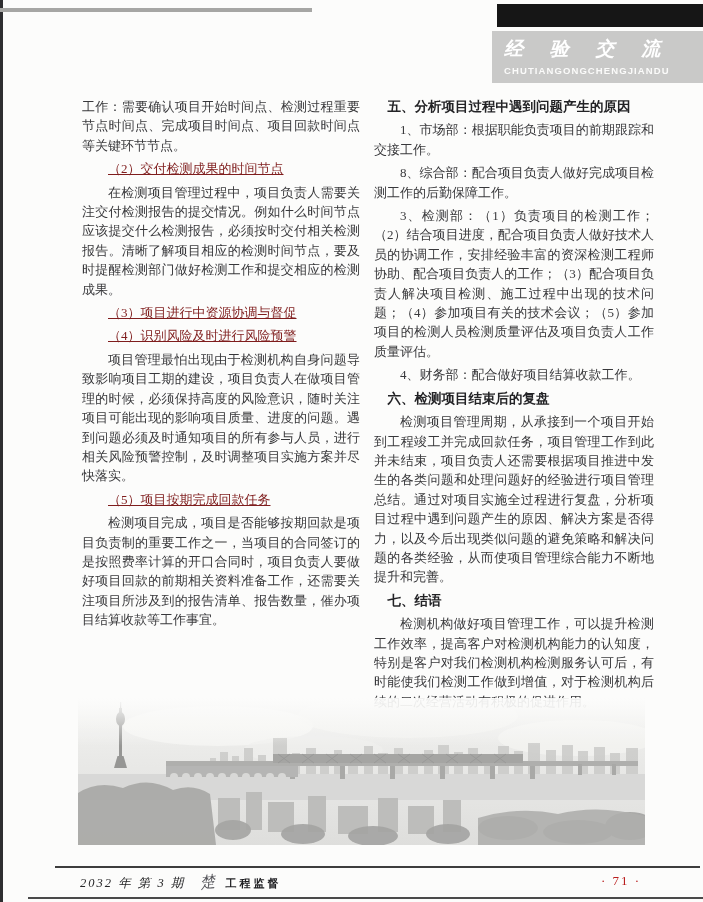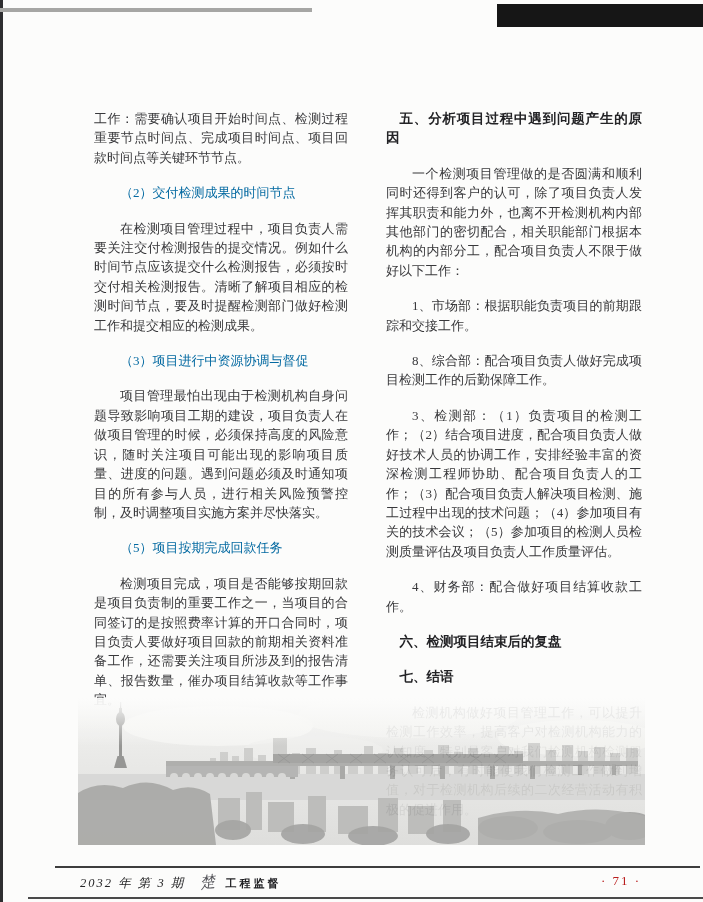--- a/index.html
+++ b/index.html
@@ -23,24 +23,24 @@
   .banner-sub {
     margin:3px 0 0 12px; font-weight:bold; font-size:9.5px; letter-spacing:1.1px;
     font-family:"Liberation Sans", sans-serif; color:#fbfbfa; white-space:nowrap;
   }
   .col {
     position:absolute; top:93px; text-align:justify; color:#38383b;
     font-size:13px; line-height:19.4px;
   }
   .col-left  { left:78px;  width:286px; }
   .col-right { left:370px; width:288px; }
-  .col p { margin:16px; }
+  .col p { margin:4px; }
   .para.body, .para.sub { text-indent:2em; }
   .para.cont { text-indent:0; }
-  .para.sub { color:#0369a1; }
+  .para.sub { color:#7f1d1d;text-decoration:underline; }
   .para.h {
     font-weight:bold; text-indent:1em; font-size:13.5px; color:#232326;
     font-family:"Liberation Sans", sans-serif;
   }
   .photo {
     position:absolute; left:78px; top:698px; width:567px; height:147px;
   }
   .photo svg { display:block; width:100%; height:100%; }
   .footer-rule-top { position:absolute; left:55px; top:866px; width:645px; height:2px; background:#3d3d3d; }
   .footer-rule-bottom { position:absolute; left:28px; top:897px; width:675px; height:2px; background:#4a4a4a; }
@@ -61,38 +61,43 @@
 </style>
 </head>
 <body>
 
 <div class="page">
 
   <div class="scan-edge"></div>
   <div class="top-rule"></div>
   <div class="top-black-bar"></div>
 
+  <div class="banner">
+    <div class="banner-title">经 验 交 流</div>
+    <div class="banner-sub">CHUTIANGONGCHENGJIANDU</div>
+  </div>
 
   <div class="col col-left">
       <p class="para cont">工作：需要确认项目开始时间点、检测过程重要节点时间点、完成项目时间点、项目回款时间点等关键环节节点。</p>
       <p class="para sub">（2）交付检测成果的时间节点</p>
       <p class="para body">在检测项目管理过程中，项目负责人需要关注交付检测报告的提交情况。例如什么时间节点应该提交什么检测报告，必须按时交付相关检测报告。清晰了解项目相应的检测时间节点，要及时提醒检测部门做好检测工作和提交相应的检测成果。</p>
       <p class="para sub">（3）项目进行中资源协调与督促</p>
+      <p class="para sub">（4）识别风险及时进行风险预警</p>
       <p class="para body">项目管理最怕出现由于检测机构自身问题导致影响项目工期的建设，项目负责人在做项目管理的时候，必须保持高度的风险意识，随时关注项目可能出现的影响项目质量、进度的问题。遇到问题必须及时通知项目的所有参与人员，进行相关风险预警控制，及时调整项目实施方案并尽快落实。</p>
       <p class="para sub">（5）项目按期完成回款任务</p>
       <p class="para body">检测项目完成，项目是否能够按期回款是项目负责制的重要工作之一，当项目的合同签订的是按照费率计算的开口合同时，项目负责人要做好项目回款的前期相关资料准备工作，还需要关注项目所涉及到的报告清单、报告数量，催办项目结算收款等工作事宜。</p>
     </div>
   <div class="col col-right">
       <p class="para h">五、分析项目过程中遇到问题产生的原因</p>
-      <p class="para body">一个检测项目管理做的是否圆满和顺利同时还得到客户的认可，除了项目负责人发挥其职责和能力外，也离不开检测机构内部其他部门的密切配合，相关职能部门根据本机构的内部分工，配合项目负责人不限于做好以下工作：</p>
       <p class="para body">1、市场部：根据职能负责项目的前期跟踪和交接工作。</p>
       <p class="para body">8、综合部：配合项目负责人做好完成项目检测工作的后勤保障工作。</p>
       <p class="para body">3、检测部：（1）负责项目的检测工作；（2）结合项目进度，配合项目负责人做好技术人员的协调工作，安排经验丰富的资深检测工程师协助、配合项目负责人的工作；（3）配合项目负责人解决项目检测、施工过程中出现的技术问题；（4）参加项目有关的技术会议；（5）参加项目的检测人员检测质量评估及项目负责人工作质量评估。</p>
       <p class="para body">4、财务部：配合做好项目结算收款工作。</p>
       <p class="para h">六、检测项目结束后的复盘</p>
+      <p class="para body">检测项目管理周期，从承接到一个项目开始到工程竣工并完成回款任务，项目管理工作到此并未结束，项目负责人还需要根据项目推进中发生的各类问题和处理问题好的经验进行项目管理总结。通过对项目实施全过程进行复盘，分析项目过程中遇到问题产生的原因、解决方案是否得力，以及今后出现类似问题的避免策略和解决问题的各类经验，从而使项目管理综合能力不断地提升和完善。</p>
       <p class="para h">七、结语</p>
       <p class="para body">检测机构做好项目管理工作，可以提升检测工作效率，提高客户对检测机构能力的认知度，特别是客户对我们检测机构检测服务认可后，有时能使我们检测工作做到增值，对于检测机构后续的二次经营活动有积极的促进作用。</p>
     </div>
 
   <div class="photo">
     <svg viewBox="0 0 567 147" preserveAspectRatio="none">
       <defs>
         <linearGradient id="sky" x1="0" y1="0" x2="0" y2="1">
           <stop offset="0" stop-color="#f1f1ef"></stop>
           <stop offset="1" stop-color="#dcdcda"></stop>

